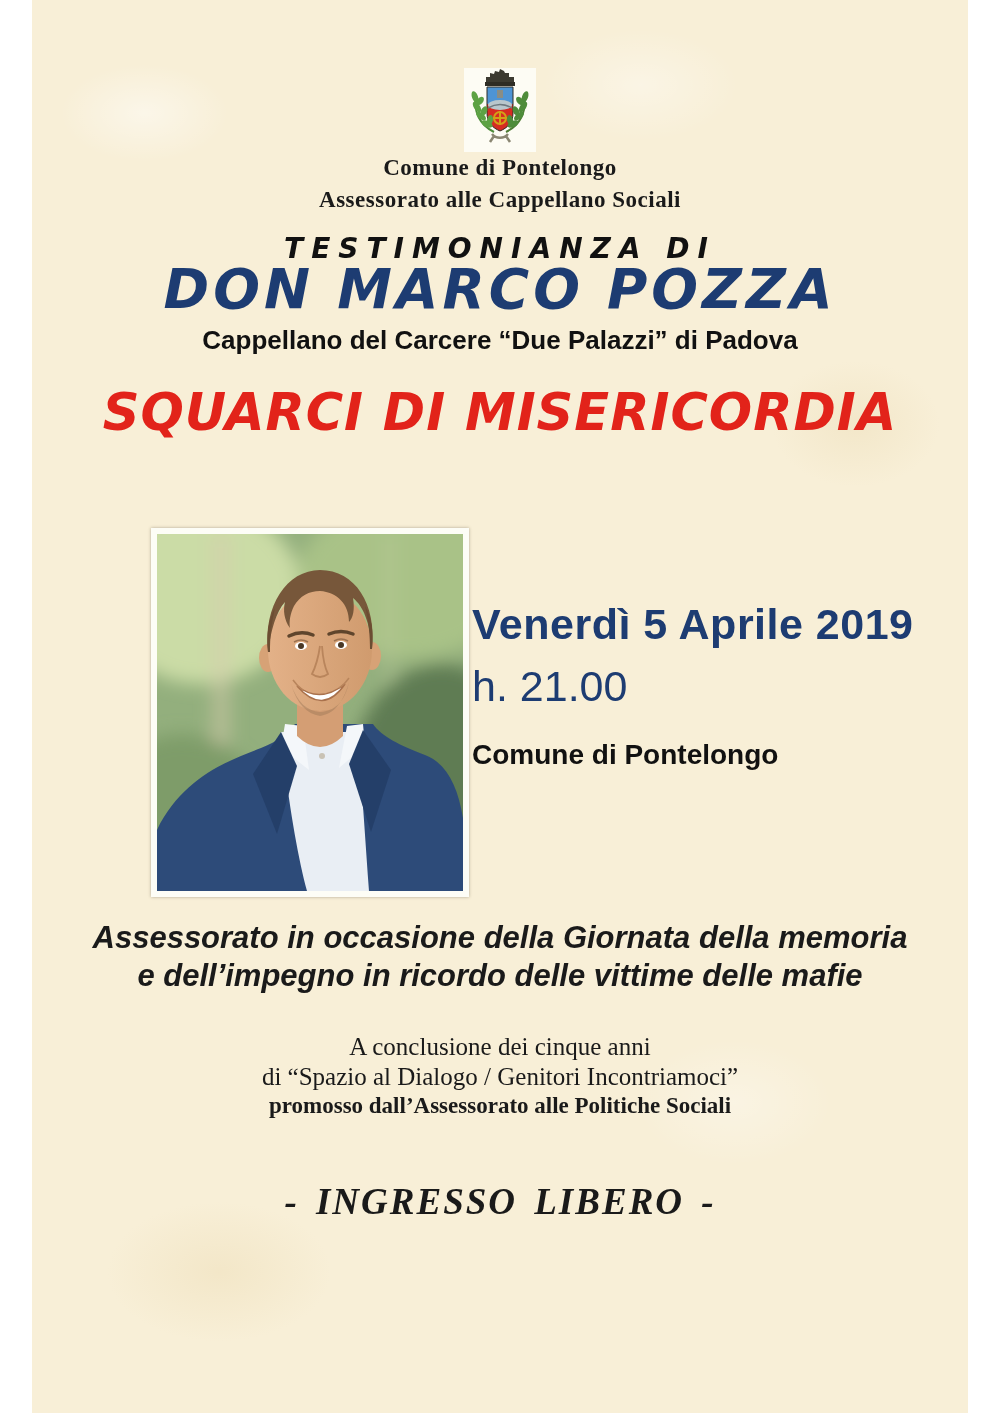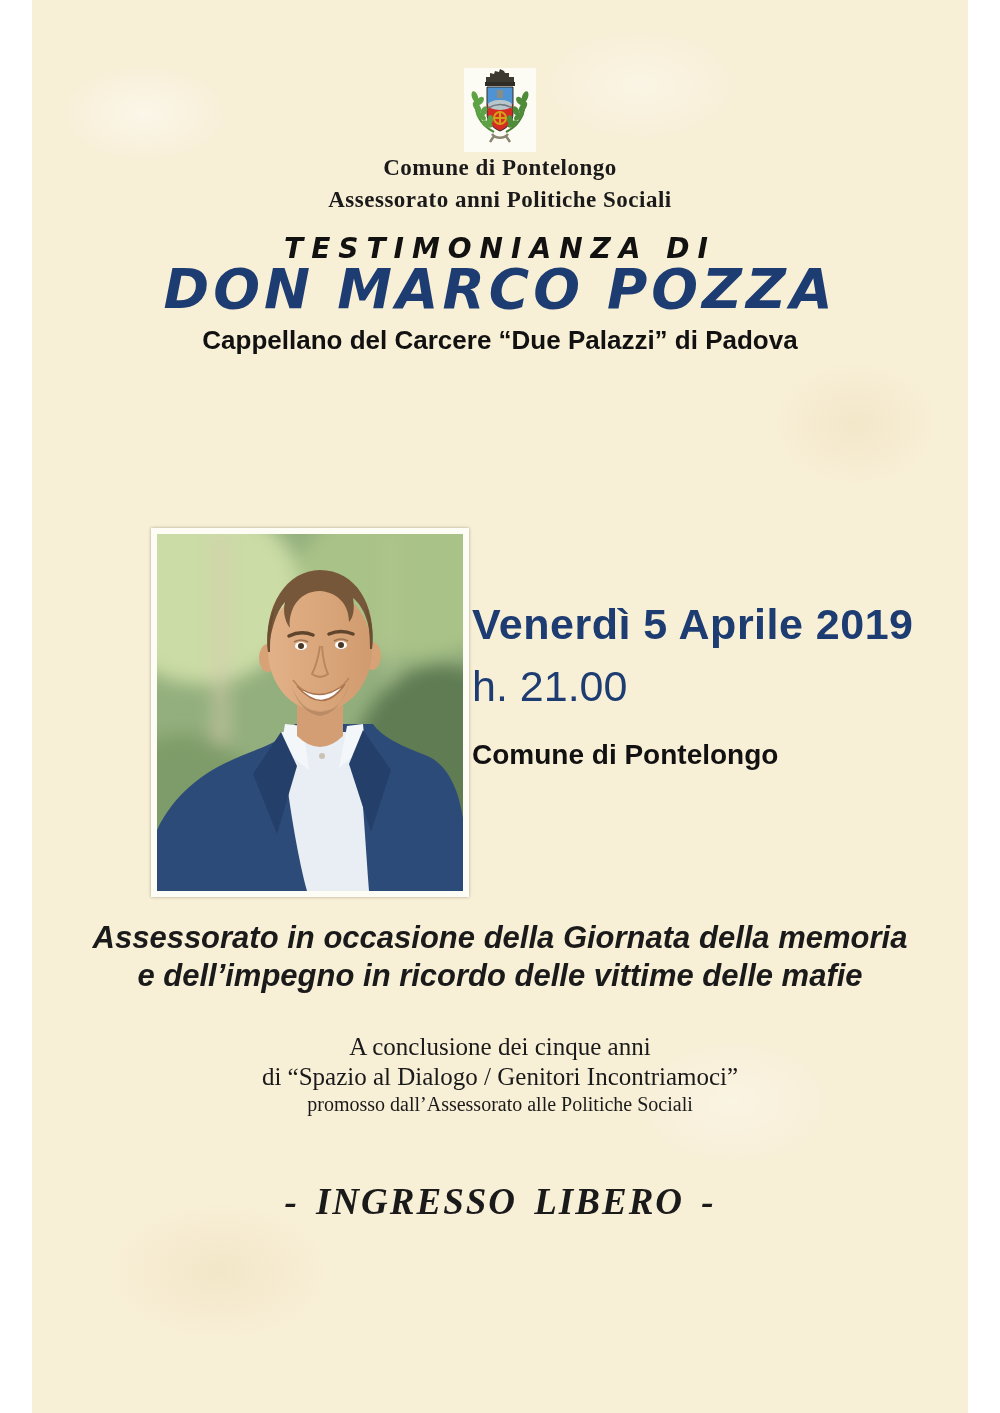--- a/index.html
+++ b/index.html
@@ -46,21 +46,21 @@
   .detail-date{font-size:43px;font-weight:bold;color:#1d3c72;letter-spacing:.5px;margin-bottom:13px;}
   .detail-time{font-size:43px;font-weight:normal;color:#1d3c72;margin-bottom:28px;}
   .detail-venue1{font-size:28px;font-weight:bold;color:#111;margin-bottom:10px;}
   .detail-venue2{font-size:28px;font-weight:bold;color:#111;}
 
   .occasion-1{top:920px;font-size:31px;font-weight:bold;font-style:italic;}
   .occasion-2{top:958px;font-size:31px;font-weight:bold;font-style:italic;}
 
   .conclusion-1{top:1033px;font-size:25px;}
   .conclusion-2{top:1063px;font-size:25px;}
-  .conclusion-3{top:1093px;font-size:20px;}
+  .conclusion-3{top:1093px;font-size:23px;font-weight:bold;}
 
   .admission{top:1180px;font-size:37px;font-weight:bold;font-style:italic;letter-spacing:2px;word-spacing:6px;}
 </style>
 </head>
 <body>
 
 <div class="poster">
 
   <div class="crest">
     <svg width="72" height="84" viewBox="0 0 72 84" xmlns="http://www.w3.org/2000/svg">
@@ -104,26 +104,27 @@
         <ellipse cx="56" cy="33" rx="3" ry="5" transform="rotate(-40 56 33)"></ellipse>
         <ellipse cx="52" cy="43" rx="3" ry="5" transform="rotate(-25 52 43)"></ellipse>
         <ellipse cx="46" cy="52" rx="3" ry="5" transform="rotate(-10 46 52)"></ellipse>
       </g>
 
       <path d="M28 66 C32 71 40 71 44 66 M30 68 L26 74 M42 68 L46 74" stroke="#8a8672" stroke-width="2.5" fill="none"></path>
     </svg>
   </div>
 
   <div class="abs serif org-line1">Comune di Pontelongo</div>
-  <div class="abs serif org-line2">Assessorato anni Politiche Sociali</div>
+  <div class="abs serif org-line2">Assessorato alle Cappellano Sociali</div>
 
   <div class="abs comic kicker">TESTIMONIANZA DI</div>
   <div class="abs comic speaker">DON MARCO POZZA</div>
   <div class="abs speaker-role">Cappellano del Carcere “Due Palazzi” di Padova</div>
 
+  <div class="abs comic event-main">SQUARCI DI MISERICORDIA</div>
 
   <figure class="photo" style="margin:0">
     <svg width="306" height="357" viewBox="0 0 306 357" xmlns="http://www.w3.org/2000/svg">
       <defs>
         <filter id="bgblur" x="-40%" y="-40%" width="180%" height="180%">
             <feGaussianBlur stdDeviation="9"></feGaussianBlur>
           </filter>
         <linearGradient id="faceShade" x1="0" y1="0" x2="1" y2="0">
           <stop offset="0" stop-color="#e3b188"></stop>
             <stop offset="1" stop-color="#d09b6e"></stop>

